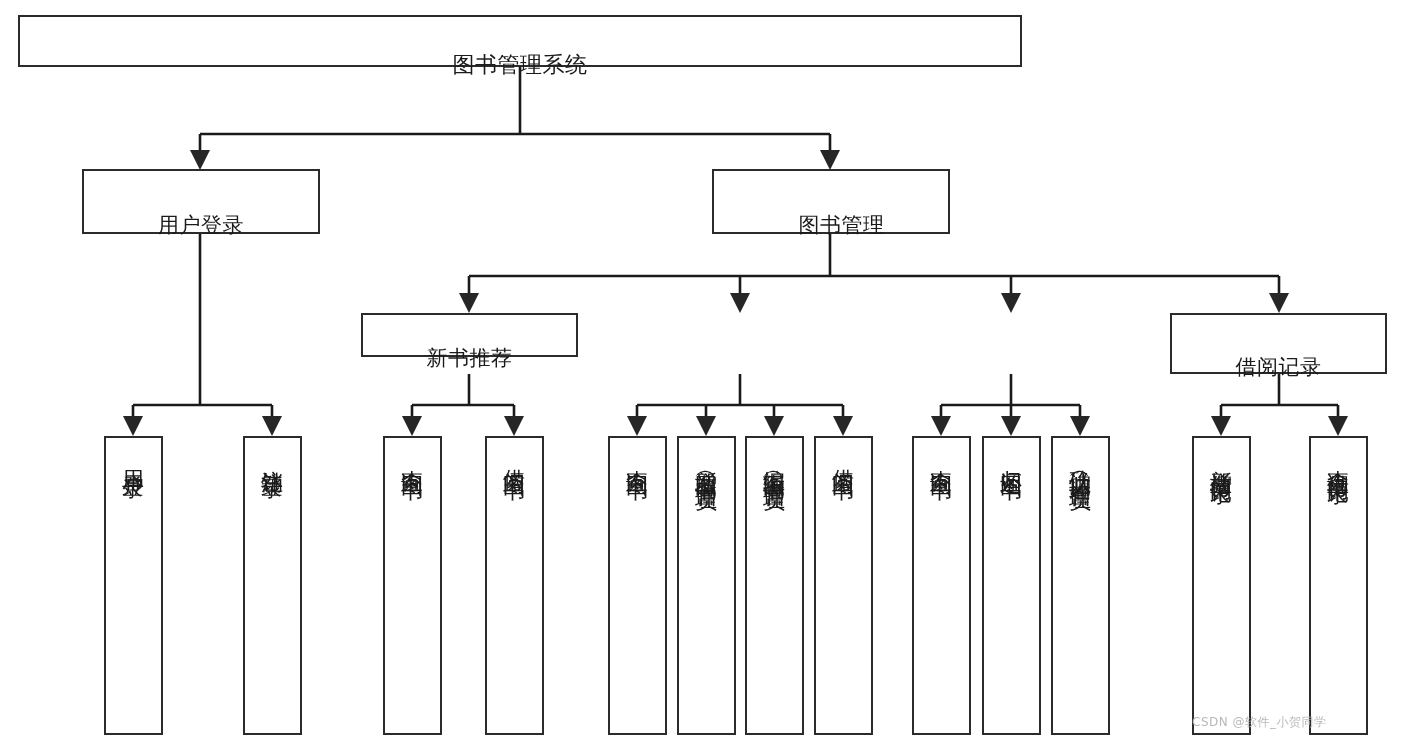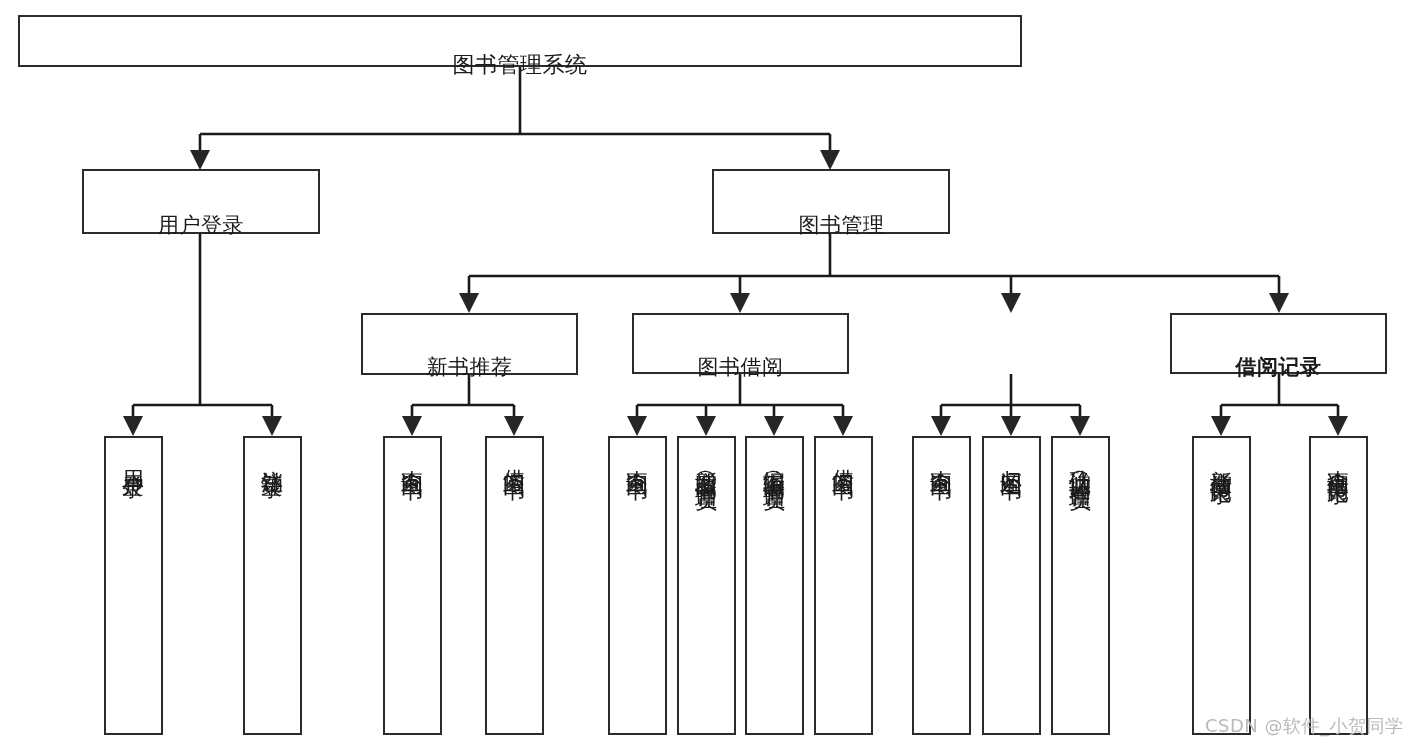--- a/index.html
+++ b/index.html
@@ -66,26 +66,25 @@
     letter-spacing: 3px;
     line-height: 1.05;
     white-space: nowrap;
     display: block;
   }
   #root-node .node-label {
     font-size: 22px;
   }
   .watermark {
     position: absolute;
-    font-size: 18px;
+    font-size: 12px;
     color: #b9b9b9;
     letter-spacing: 0.5px;
     white-space: nowrap;
     pointer-events: none;
-    padding-left: 13px;
   }
 </style>
 </head>
 <body>
 
 <div id="diagram-root">
 
   <svg class="flow" viewBox="0 0 1405 747" xmlns="http://www.w3.org/2000/svg">
 
     <g>
@@ -166,27 +165,24 @@
     <span class="node-label">图书管理系统</span>
   </div>
 
   <div class="node-box horizontal" style="left:82px; top:169px; width:238px; height:65px;">
     <span class="node-label">用户登录</span>
   </div>
   <div class="node-box horizontal" style="left:712px; top:169px; width:238px; height:65px;padding-left:21px;">
     <span class="node-label">图书管理</span>
   </div>
 
-  <div class="node-box horizontal" style="left:361px; top:313px; width:217px; height:62px;">
+  <div class="node-box horizontal" style="left:361px; top:313px; width:217px; height:44px;">
     <span class="node-label">新书推荐</span>
   </div>
-  <div class="node-box horizontal" style="left:632px; top:313px; width:217px; height:61px;">
-    <span class="node-label">图书借阅</span>
-  </div>
-  <div class="node-box horizontal" style="left:1170px; top:313px; width:217px; height:61px;font-weight:bold;">
+  <div class="node-box horizontal" style="left:1170px; top:313px; width:217px; height:61px;">
     <span class="node-label">借阅记录</span>
   </div>
 
   <div class="node-box vertical" style="left:104px; top:436px; width:59px; height:299px;">
     <span class="node-label">用户登录</span>
   </div>
   <div class="node-box vertical" style="left:243px; top:436px; width:59px; height:299px;">
     <span class="node-label">注销登录</span>
   </div>
 

